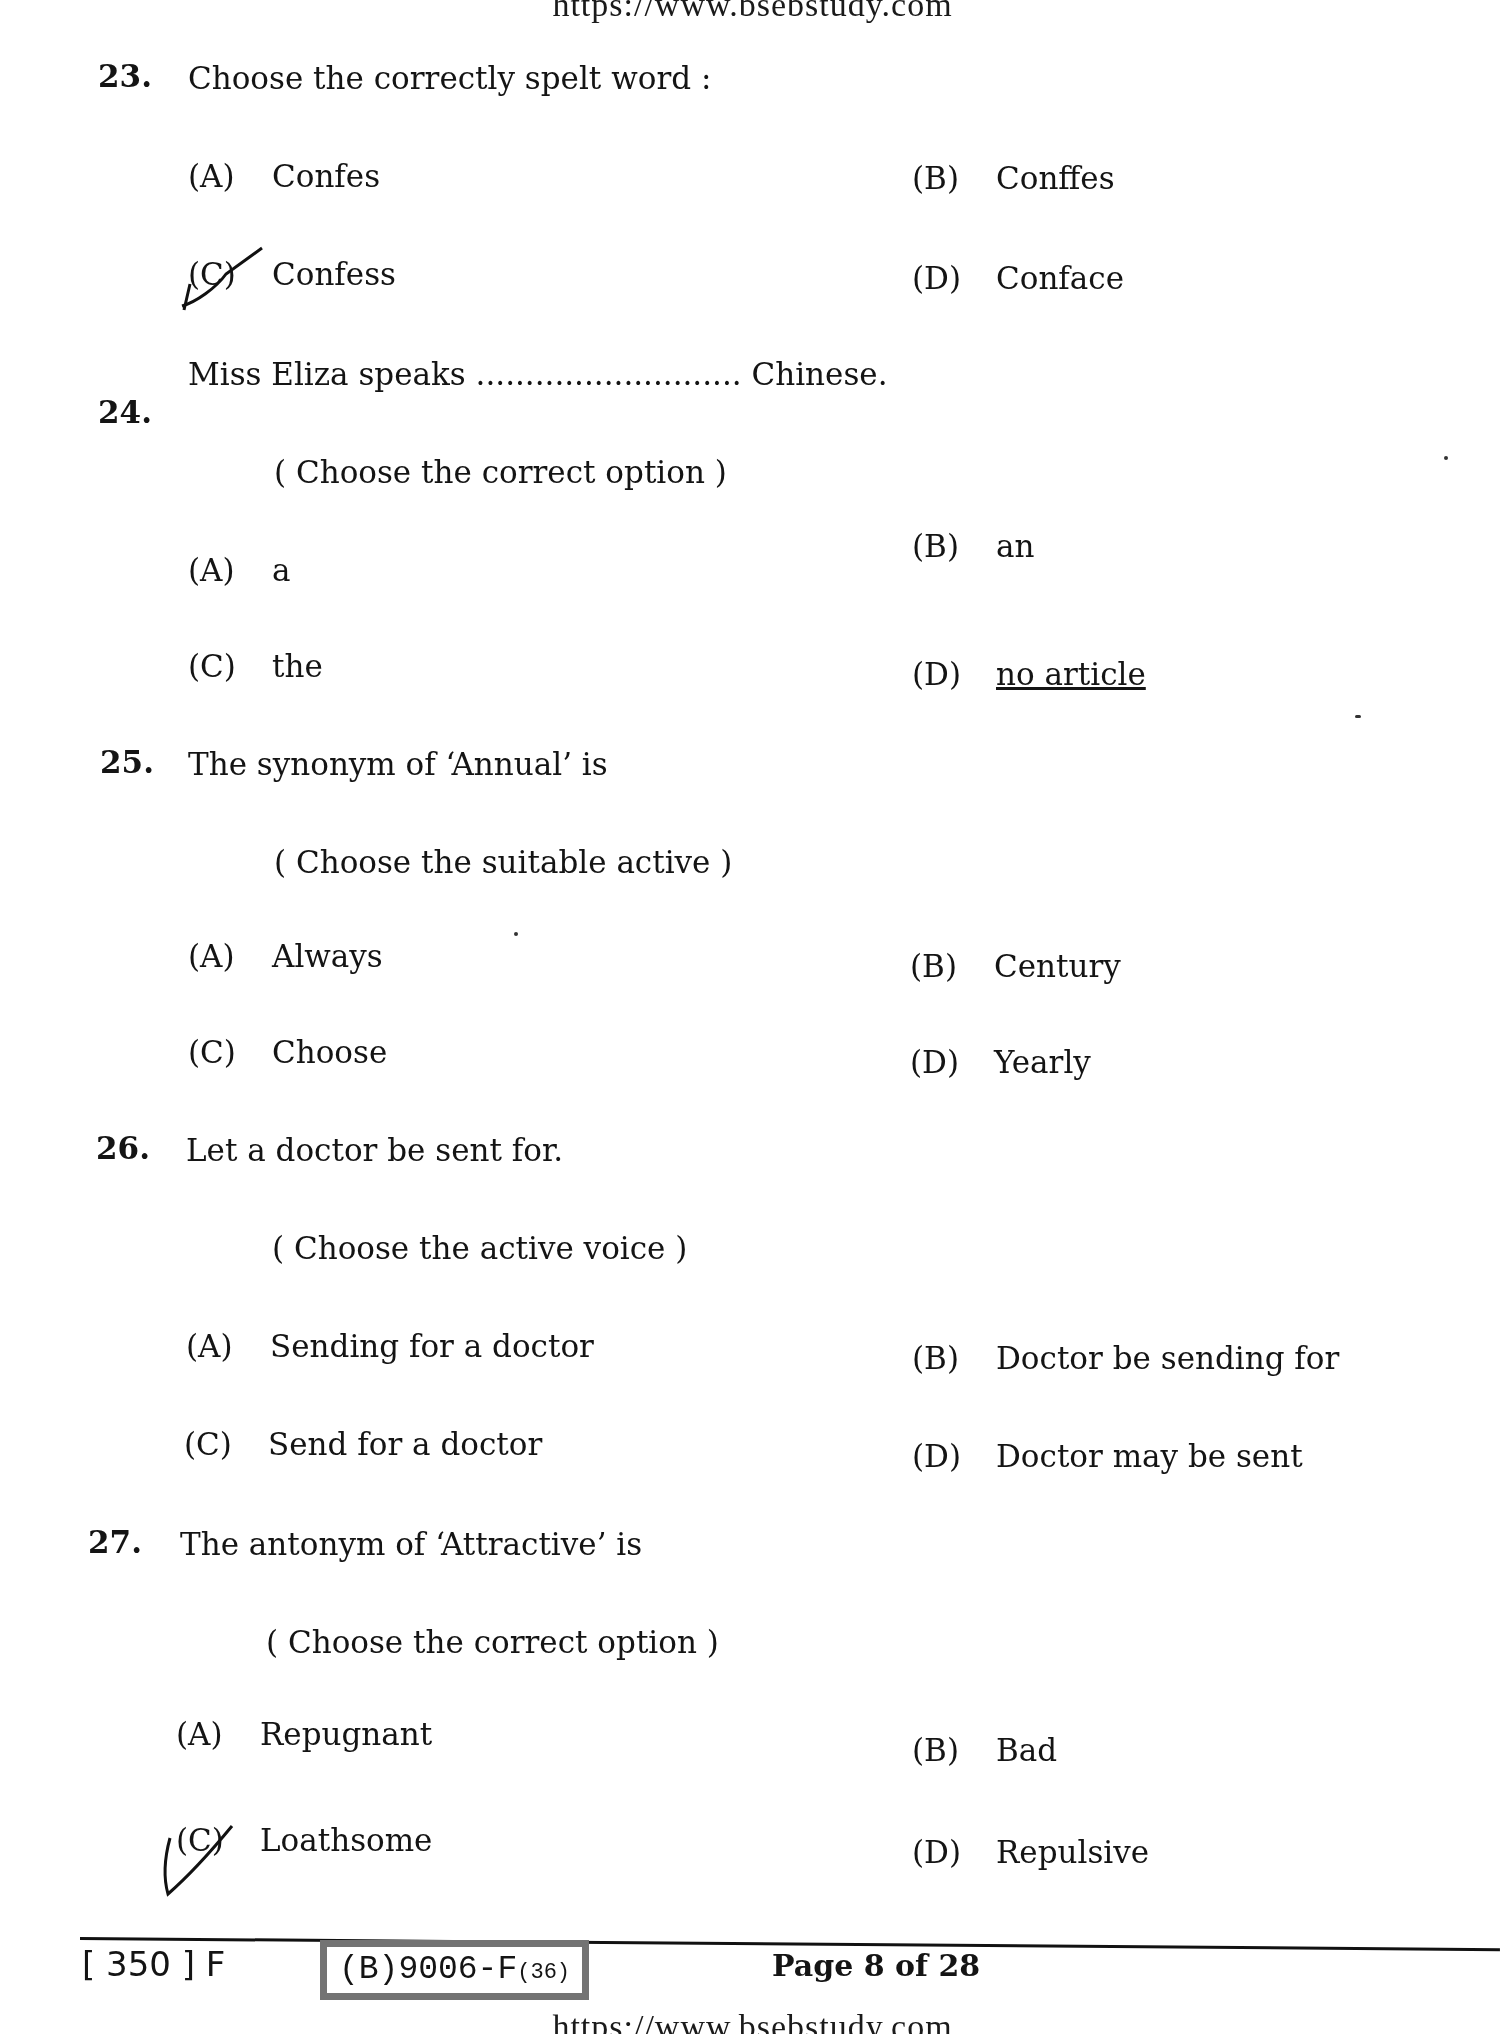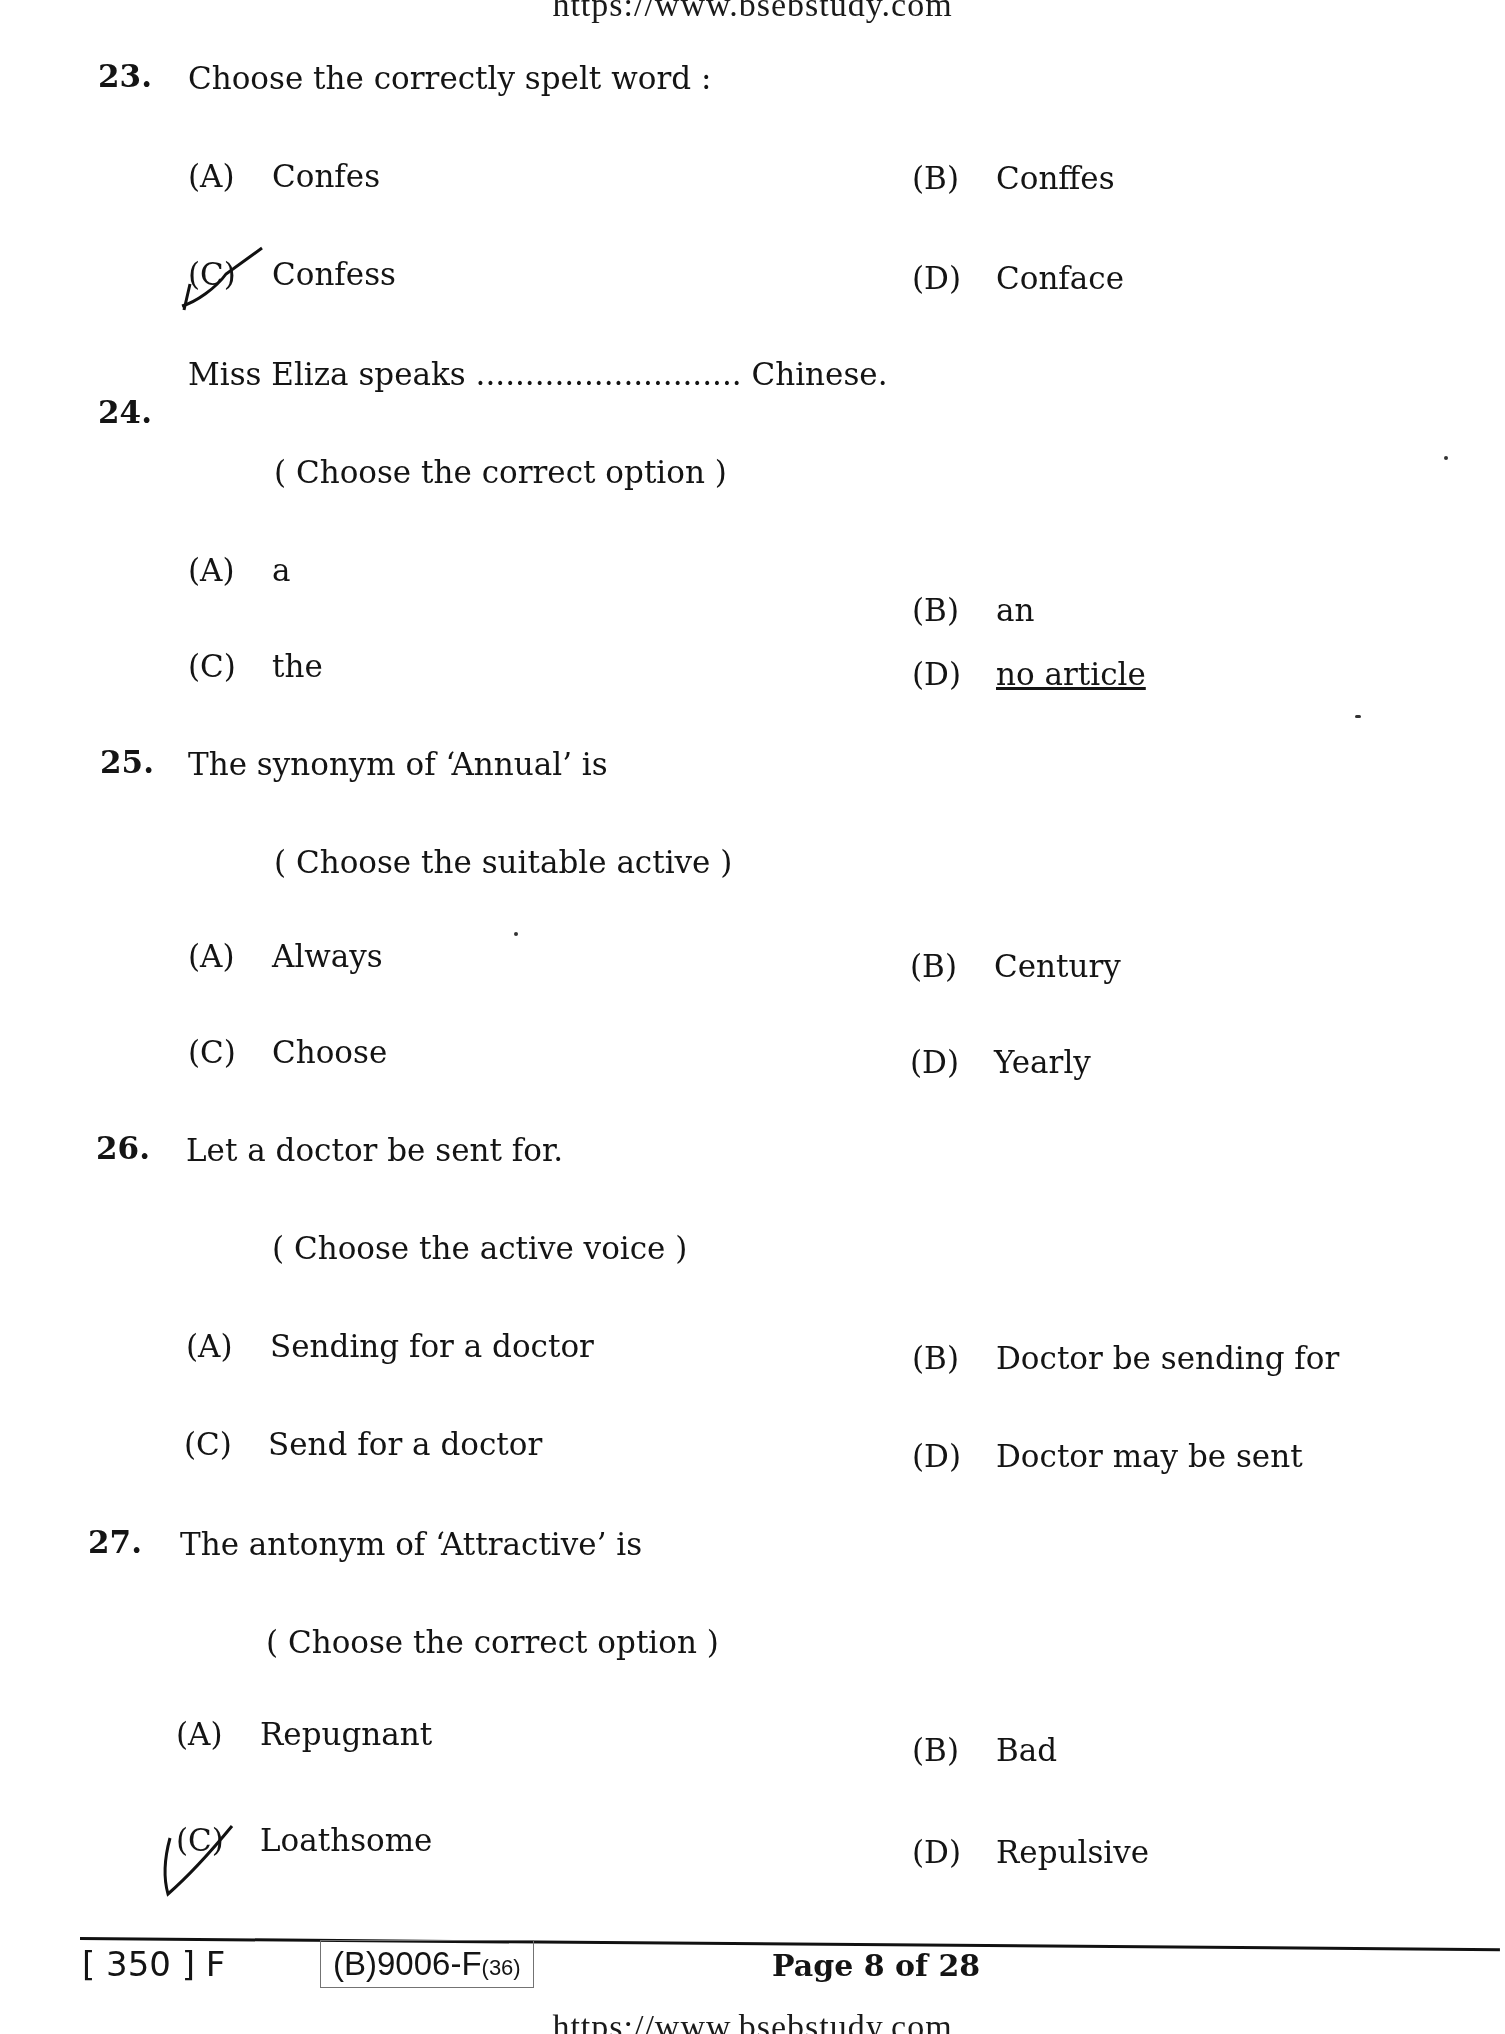--- a/index.html
+++ b/index.html
@@ -12,22 +12,22 @@
              font-family:"Liberation Serif",serif; font-size:34px; color:#1a1a1a; letter-spacing:1px; }
   .qnum { font-size:31px; font-weight:bold; }
   .qtext { font-size:31px; }
   .instr { font-size:31px; }
   .opt { font-size:31px; }
   .opt .lbl { display:inline-block; width:84px; }
   .tick { position:absolute; }
   .rule { position:absolute; left:80px; top:1937px; width:1420px; height:3px; background:#111;
           transform:rotate(0.45deg); transform-origin:left center; }
   .footer-left { top:1944px; left:82px; font-family:"DejaVu Sans","Liberation Sans",sans-serif; font-size:34px; }
-  .footer-code { top:1940px; left:320px; height:46px; padding:0 12px; border:1px solid #737373;
-                 font-family:Liberation Sans, sans-serif; font-size:33px; line-height:46px; }
+  .footer-code { top:1940px; left:320px; height:46px; padding:0 12px; border:7px solid #737373;
+                 font-family:Liberation Mono, monospace; font-size:33px; line-height:46px; }
   .footer-code small { font-size:22px; }
   .footer-page { top:1948px; left:772px; font-family:"DejaVu Serif",serif; font-weight:bold; font-size:30px; }
   .speck { position:absolute; width:4px; height:4px; background:#333; border-radius:2px; }
 </style>
 </head>
 <body>
 
 <div class="abs url-top">https://www.bsebstudy.com</div>
 
 <div>
@@ -40,21 +40,21 @@
     <path d="M8 66 L14 40 M6 62 C20 58, 40 44, 50 30 L86 4" stroke="#111" stroke-width="3" fill="none"></path>
   </svg>
   <div class="abs opt" style="left:912px;top:260px;"><span class="lbl">(D)</span><span>Conface</span></div>
 </div>
 
 <div>
   <div class="abs qnum" style="left:98px;top:354px;margin-top:40px;">24.</div>
   <div class="abs qtext" style="left:188px;top:356px;">Miss Eliza speaks ........................... Chinese.</div>
   <div class="abs instr" style="left:274px;top:454px;">( Choose the correct option )</div>
   <div class="abs opt" style="left:188px;top:552px;"><span class="lbl">(A)</span><span>a</span></div>
-  <div class="abs opt" style="left:912px;top:592px;"><span class="lbl">(B)</span><span>an</span></div>
+  <div class="abs opt" style="left:912px;top:528px;"><span class="lbl">(B)</span><span>an</span></div>
   <div class="abs opt" style="left:188px;top:648px;"><span class="lbl">(C)</span><span>the</span></div>
   <div class="abs opt" style="left:912px;top:656px;text-decoration:underline;"><span class="lbl">(D)</span><span>no article</span></div>
 </div>
 
 <div>
   <div class="abs qnum" style="left:100px;top:744px;">25.</div>
   <div class="abs qtext" style="left:188px;top:746px;">The synonym of ‘Annual’ is</div>
   <div class="abs instr" style="left:274px;top:844px;">( Choose the suitable active )</div>
   <div class="abs opt" style="left:188px;top:938px;"><span class="lbl">(A)</span><span>Always</span></div>
   <div class="abs opt" style="left:910px;top:948px;"><span class="lbl">(B)</span><span>Century</span></div>

